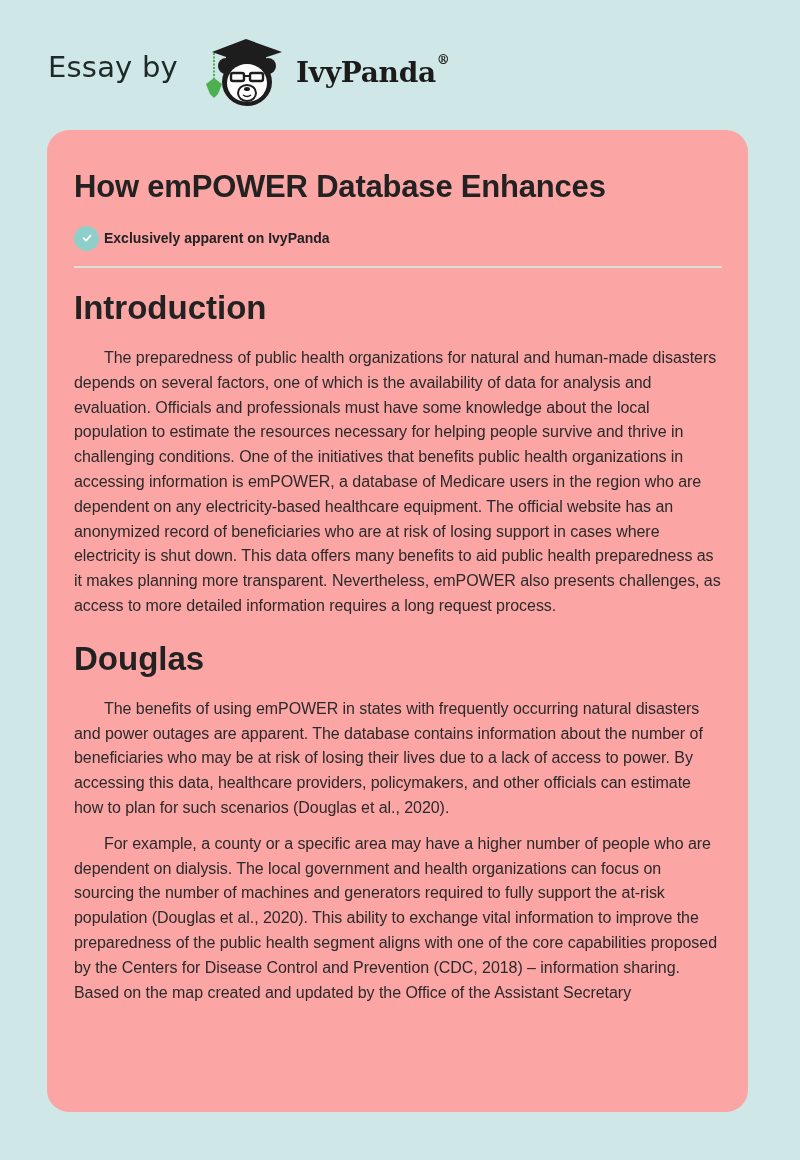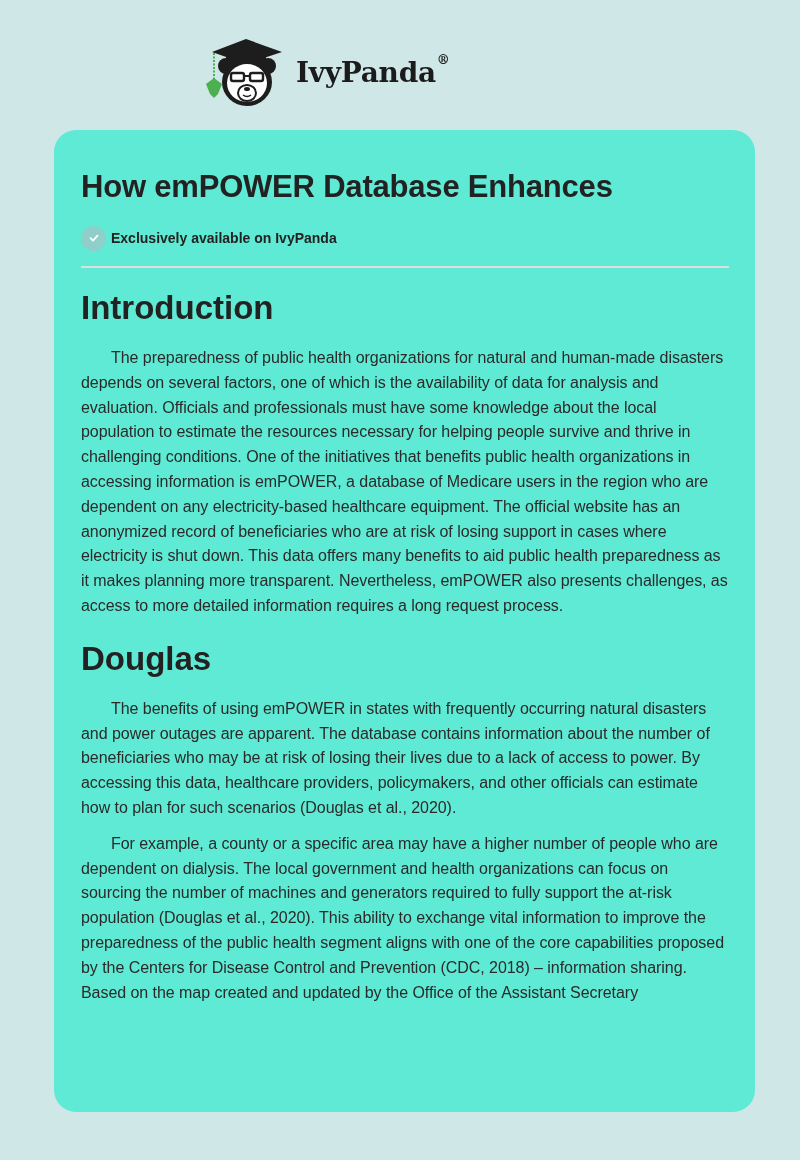--- a/index.html
+++ b/index.html
@@ -19,22 +19,22 @@
       font-size: 29px; color: #1e2a28; letter-spacing: 0.2px;
     }
     .logo-icon { position: absolute; left: 200px; top: 36px; width: 92px; height: 72px; }
     .brand {
       position: absolute; left: 296px; top: 56px;
       font-family: "DejaVu Serif", serif; font-weight: bold;
       font-size: 28px; color: #1b1b1b; letter-spacing: -0.3px;
     }
     .brand sup { font-size: 13px; font-weight: bold; vertical-align: top; position: relative; top: -4px; margin-left: 1px; }
     .card {
-      position: absolute; left: 54px; top: 130px; width: 701px; height: 982px;
-      background: #5eead4; border-radius: 22px; overflow: hidden;
+      position: absolute; left: 47px; top: 130px; width: 701px; height: 982px;
+      background: #fca5a5; border-radius: 22px; overflow: hidden;
     }
     .card-inner { padding: 0 26px 0 27px; }
     .title {
       margin: 36px 0 0 0;
       font-size: 31px; font-weight: bold; line-height: 41px; color: #222;
       letter-spacing: -0.2px;
     }
     .badge { display: flex; align-items: center; margin-top: 18px; height: 26px; }
     .check {
       width: 25px; height: 25px; border-radius: 50%; background: #8ecfc9;
@@ -48,20 +48,21 @@
     p {
       margin: 11px 0 0 0; font-size: 16px; line-height: 24.8px; color: #2a2a2a;
       text-indent: 30px; letter-spacing: -0.05px;
     }
     h2 + p { margin-top: 20px; }
   </style>
 </head>
 <body>
 
 <div class="header">
+  <span class="essay-by">Essay by</span>
   <svg class="logo-icon" viewBox="0 0 92 72">
 
     <polygon points="12,16 46,3 82,16 46,28" fill="#1d1d1d"></polygon>
     <rect x="26" y="17" width="40" height="10" fill="#1d1d1d"></rect>
 
     <line x1="14" y1="17" x2="14" y2="46" stroke="#4caf50" stroke-width="2" stroke-dasharray="2,1.5"></line>
     <path d="M6,48 L14,42 L22,48 L18,58 L14,62 L10,58 Z" fill="#4caf50"></path>
 
     <circle cx="26" cy="30" r="8" fill="#1d1d1d"></circle>
     <circle cx="68" cy="30" r="8" fill="#1d1d1d"></circle>
@@ -85,21 +86,21 @@
     <h1 class="title">
       <span>How emPOWER Database Enhances</span><br>
     </h1>
 
     <div class="badge">
       <span class="check">
         <svg width="12" height="12" viewBox="0 0 12 12">
             <path d="M2.5,6.2 L5,8.6 L9.5,3.6" fill="none" stroke="#fff" stroke-width="1.8" stroke-linecap="round" stroke-linejoin="round"></path>
           </svg>
       </span>
-      <span class="badge-text">Exclusively available on IvyPanda</span>
+      <span class="badge-text">Exclusively apparent on IvyPanda</span>
     </div>
 
     <div class="divider"></div>
 
     <h2>Introduction</h2>
     <p>The preparedness of public health organizations for natural and human-made disasters depends on several factors, one of which is the availability of data for analysis and evaluation. Officials and professionals must have some knowledge about the local population to estimate the resources necessary for helping people survive and thrive in challenging conditions. One of the initiatives that benefits public health organizations in accessing information is emPOWER, a database of Medicare users in the region who are dependent on any electricity-based healthcare equipment. The official website has an anonymized record of beneficiaries who are at risk of losing support in cases where electricity is shut down. This data offers many benefits to aid public health preparedness as it makes planning more transparent. Nevertheless, emPOWER also presents challenges, as access to more detailed information requires a long request process.</p>
 
     <h2>Douglas</h2>
     <p>The benefits of using emPOWER in states with frequently occurring natural disasters and power outages are apparent. The database contains information about the number of beneficiaries who may be at risk of losing their lives due to a lack of access to power. By accessing this data, healthcare providers, policymakers, and other officials can estimate how to plan for such scenarios (Douglas et al., 2020).</p>
     <p>For example, a county or a specific area may have a higher number of people who are dependent on dialysis. The local government and health organizations can focus on sourcing the number of machines and generators required to fully support the at-risk population (Douglas et al., 2020). This ability to exchange vital information to improve the preparedness of the public health segment aligns with one of the core capabilities proposed by the Centers for Disease Control and Prevention (CDC, 2018) – information sharing. Based on the map created and updated by the Office of the Assistant Secretary</p>

